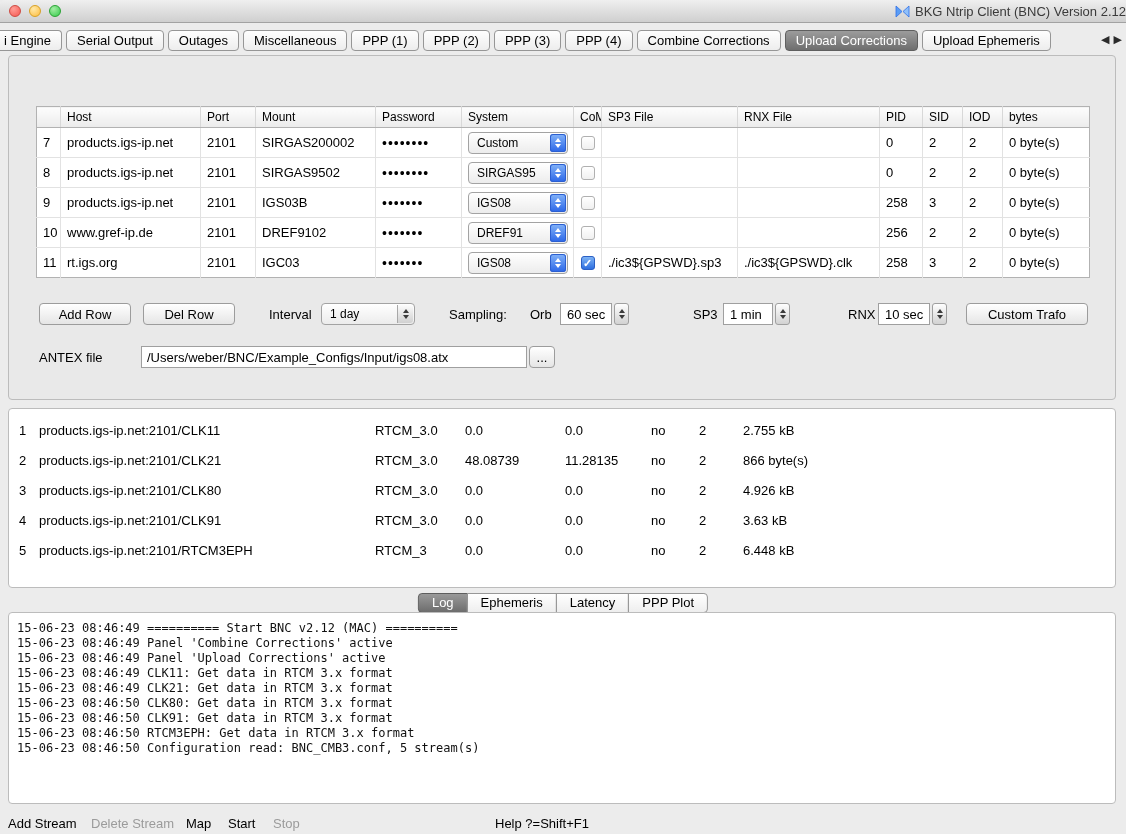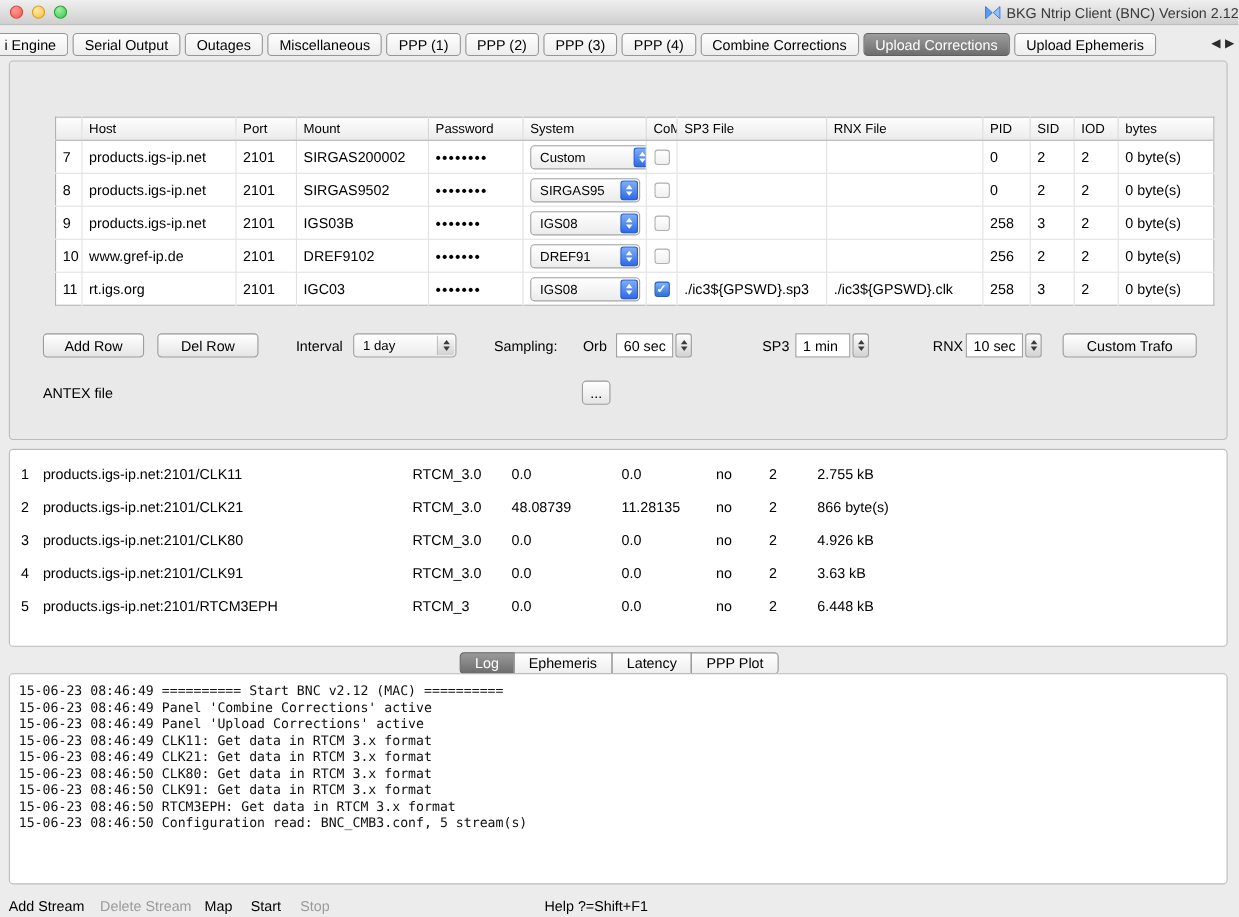--- a/index.html
+++ b/index.html
@@ -52,21 +52,21 @@
   }
   #panel-upload  { top:55px;  height:345px; background:#e9e9e9; }
   #panel-streams { top:408px; height:180px; background:#ffffff; }
   #panel-log     { top:612px; height:192px; background:#ffffff; }
 
   .desc { position:absolute; left:20px; top:12px; font-size:13px; }
 
   
   table { border-collapse:collapse; table-layout:fixed; }
   .upload-table {
-    position:absolute; left:41px; top:50px; width:1054px;
+    position:absolute; left:27px; top:50px; width:1054px;
     background:#fff; border:1px solid #b2b2b2; font-size:13px;padding-left:20px;
   }
   .upload-table th {
     height:21px; font-weight:normal; font-size:12px; text-align:left;
     padding:0 6px; background:linear-gradient(#fdfdfd,#ebebeb);
     border-right:1px solid #d8d8d8; border-bottom:1px solid #b2b2b2;
     white-space:nowrap; overflow:hidden;
   }
   .upload-table td {
     height:30px; padding:0 6px;
@@ -260,21 +260,21 @@
       <th>bytes</th>
     </tr>
 
     <tr>
       <td>7</td>
       <td>products.igs-ip.net</td>
       <td>2101</td>
       <td>SIRGAS200002</td>
       <td class="pw">••••••••</td>
       <td>
-        <div class="combo" style="width:112px">
+        <div class="combo" style="width:100px">
           <span>Custom</span>
           <span class="stepper blue">
                 <i class="up"></i>
                 <i class="down"></i>
               </span>
         </div>
       </td>
       <td class="ctr">
         <input type="checkbox" class="com" style="">
       </td>
@@ -429,20 +429,21 @@
     <span class="spin-field">10 sec</span>
     <span class="spin-stepper">
         <i class="up"></i>
         <i class="down"></i>
       </span>
   </span>
 
   <span class="btn" style="left:957px; top:247px; width:122px">Custom Trafo</span>
 
   <span class="lbl" style="left:30px; top:294px">ANTEX file</span>
+  <input id="antex-input" type="text" value="/Users/weber/BNC/Example_Configs/Input/igs08.atx" style="">
   <span class="btn" style="left:520px; top:290px; width:26px; padding:0">...</span>
 </div>
 
 <div class="panel" id="panel-streams">
   <table class="streams-table">
     <colgroup>
       <col style="width:20px">
         <col style="width:336px">
         <col style="width:90px">
         <col style="width:100px">

